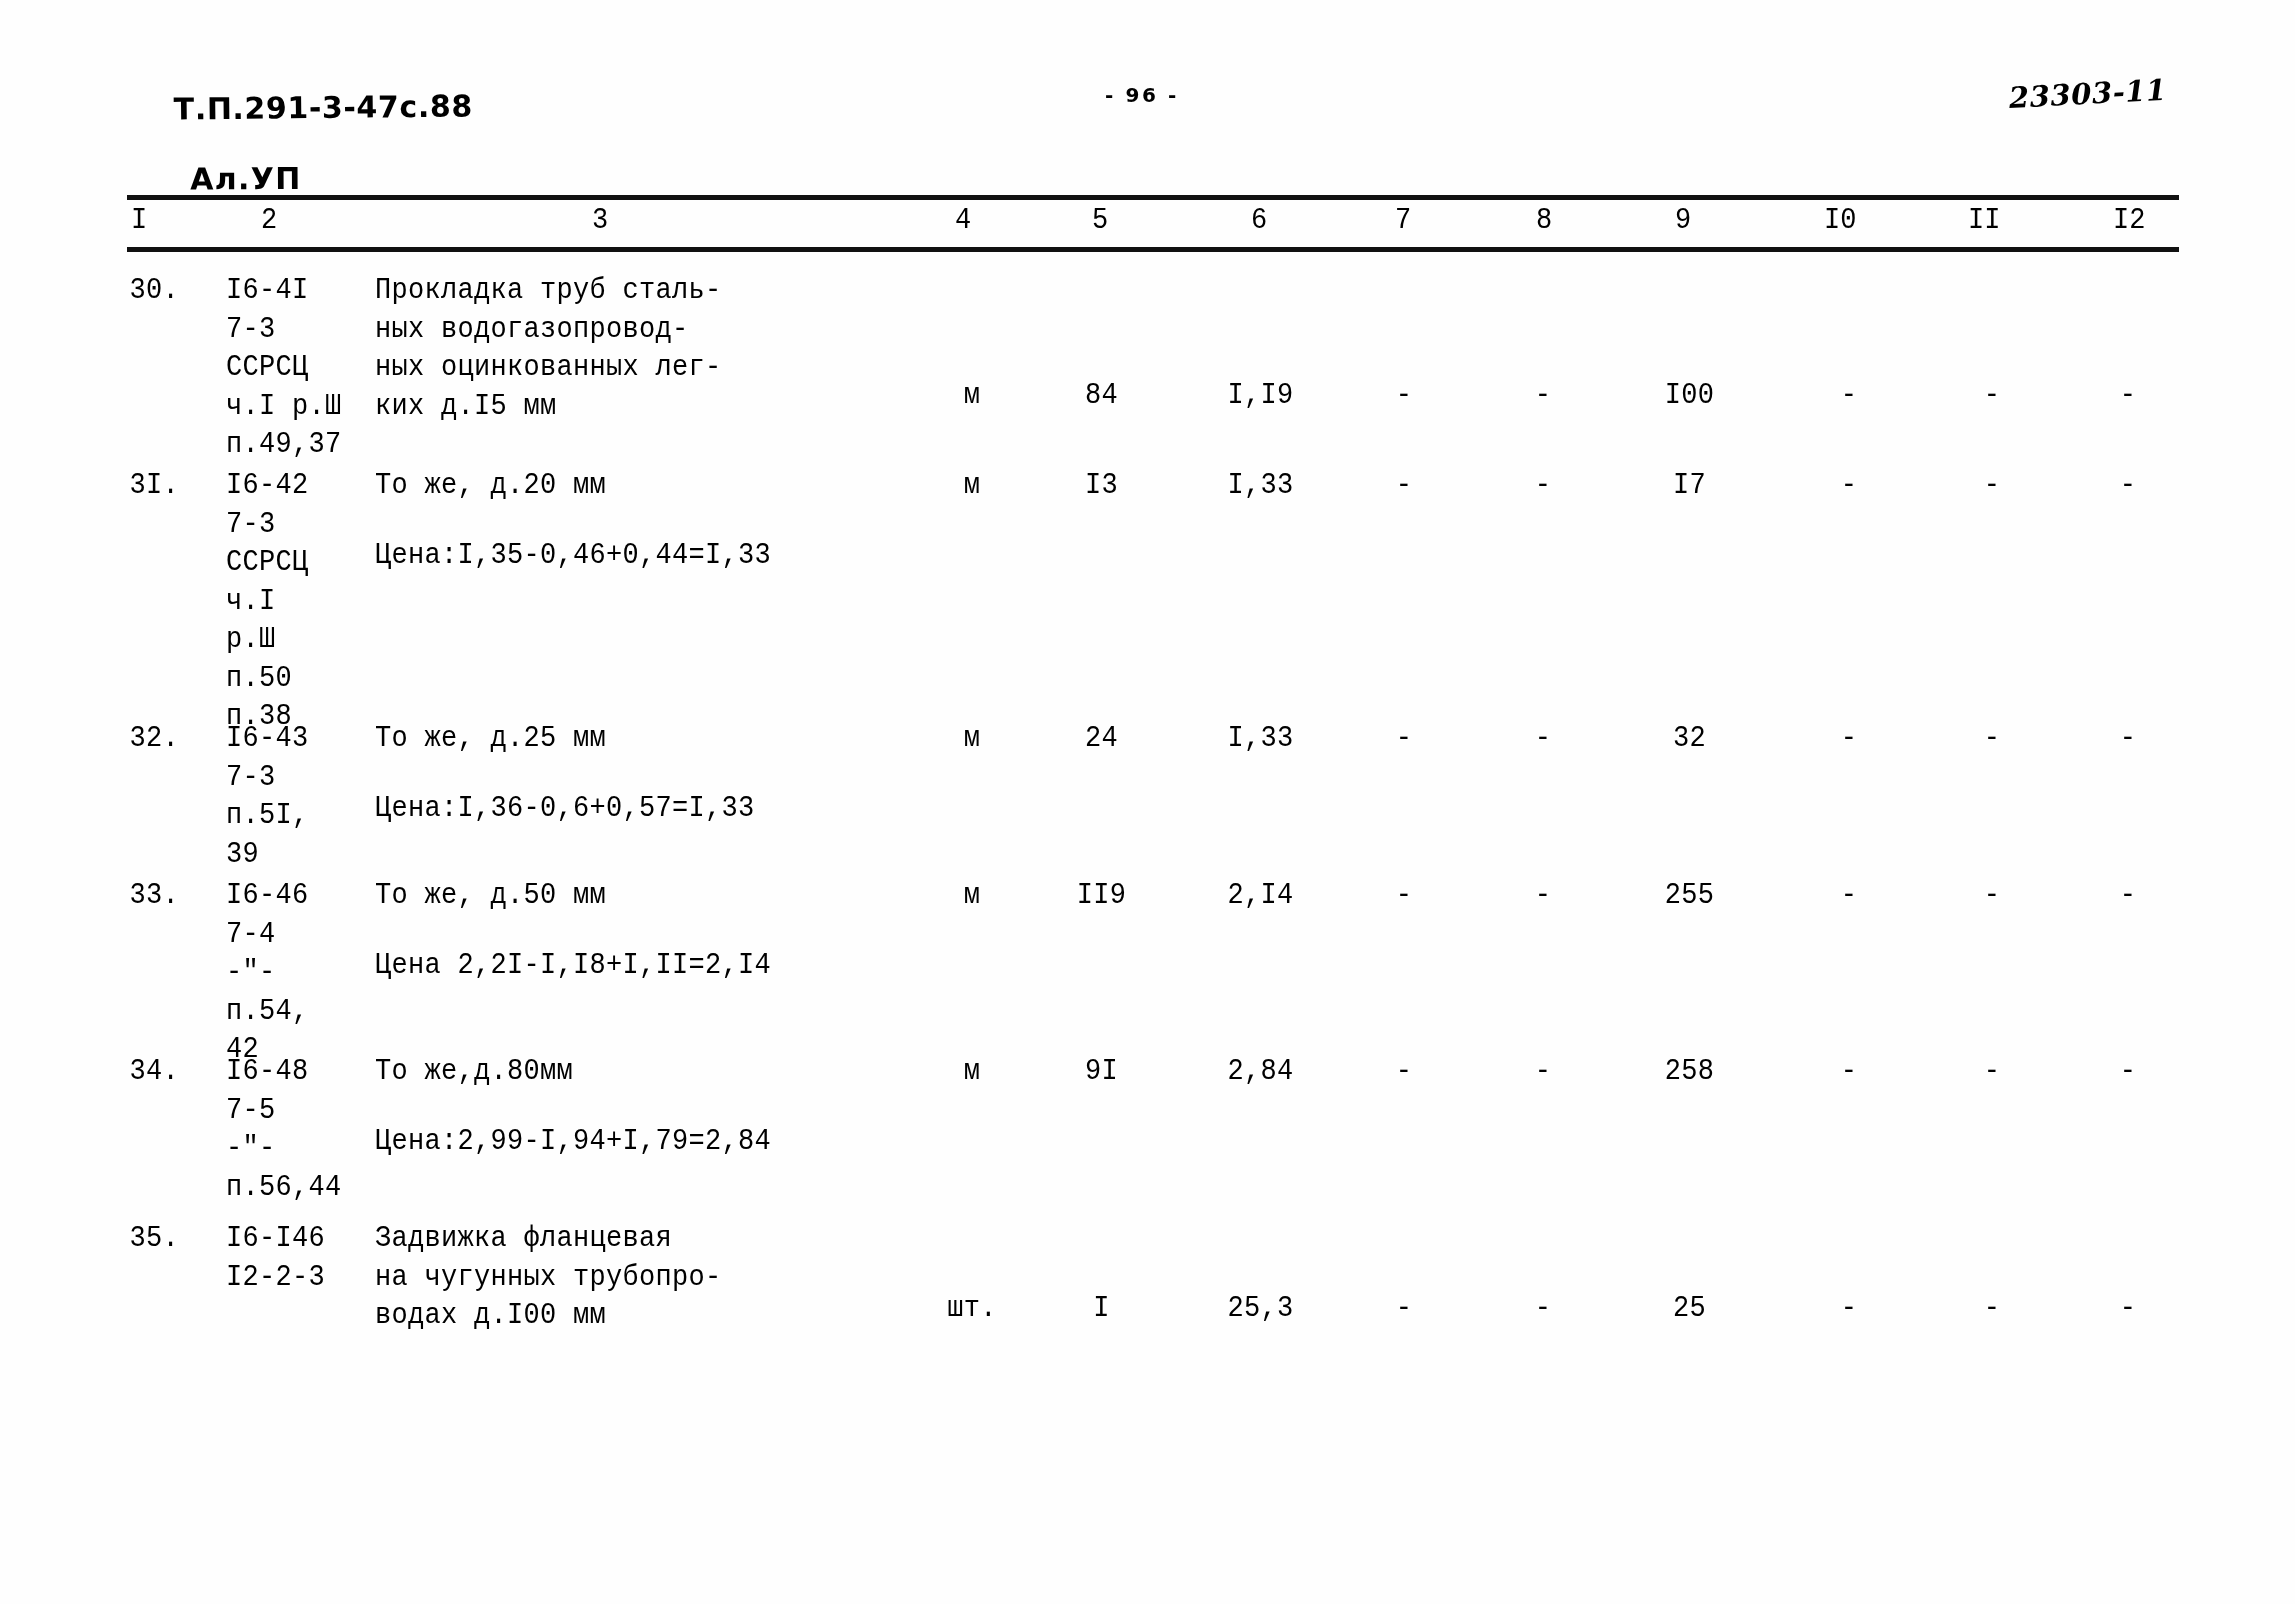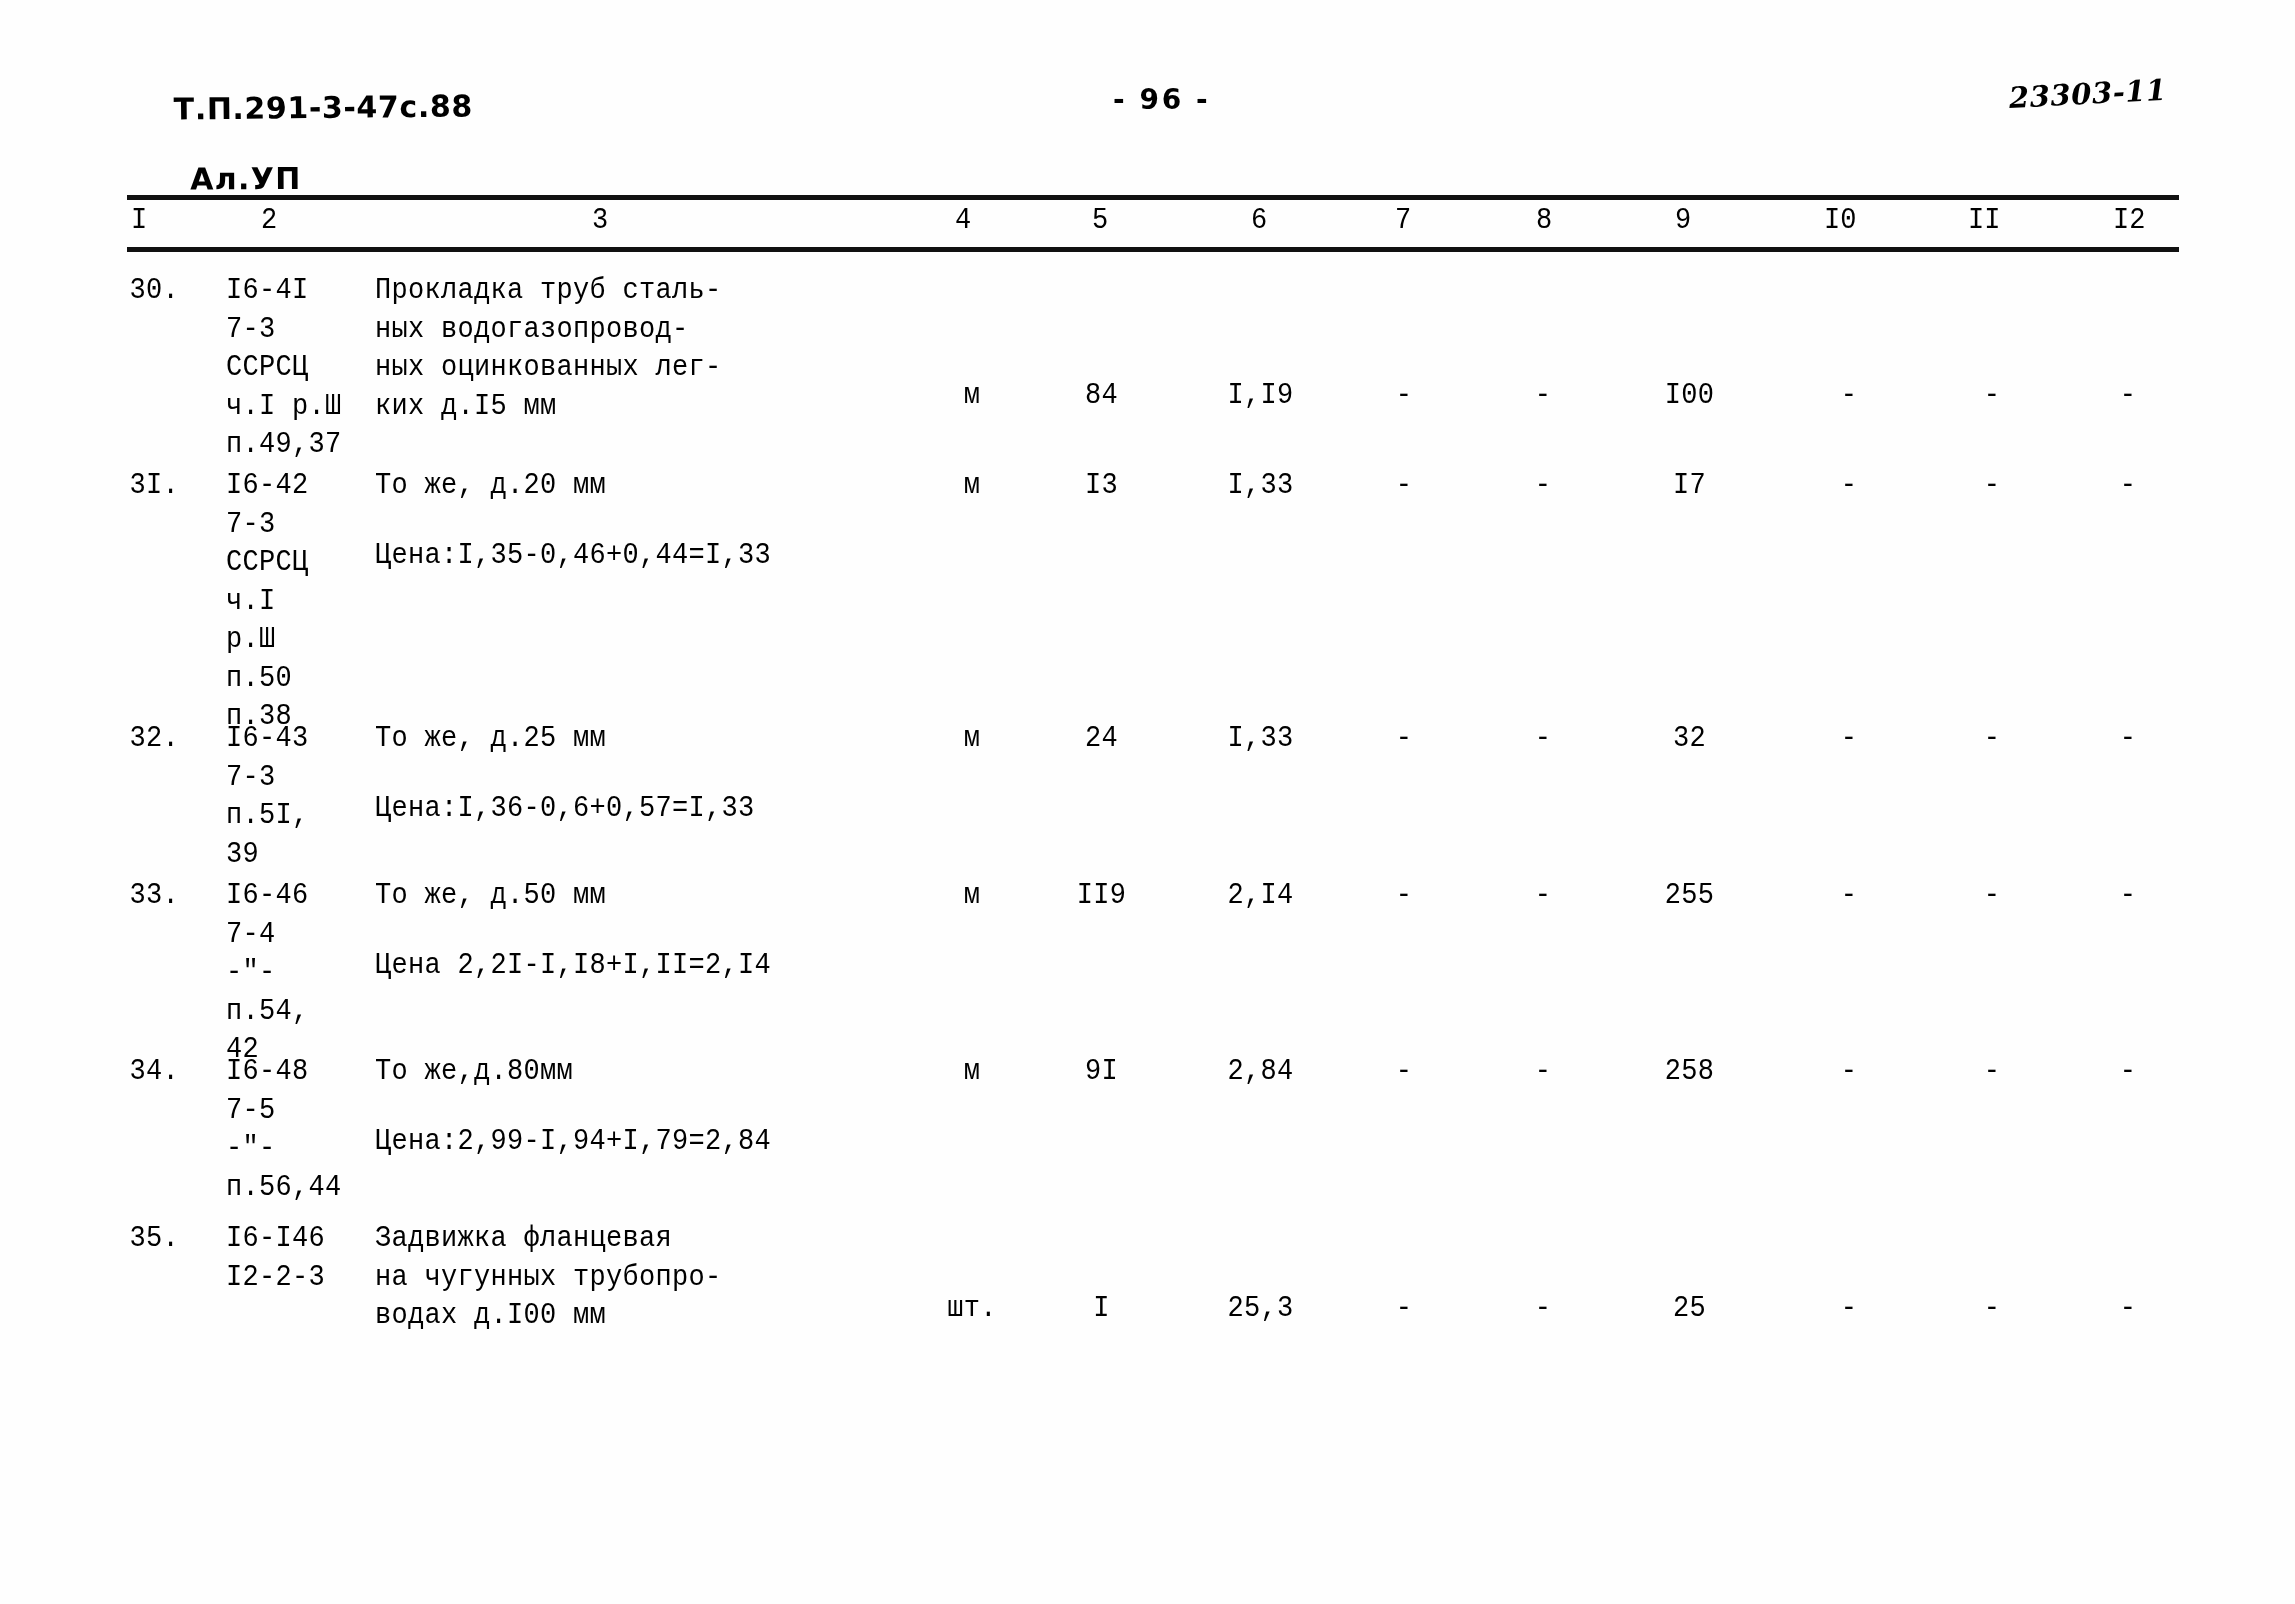--- a/index.html
+++ b/index.html
@@ -37,25 +37,24 @@
     display: block;
     margin-left: 60px;
     letter-spacing: 1.3px;
     transform: rotate(0.4deg);
   }
   .page-no {
     position: absolute;
     left: 1105px;
     top: 83px;
     font-family: "DejaVu Sans", sans-serif;
-    font-size: 28px;
+    font-size: 20px;
     font-weight: 700;
     letter-spacing: 2.6px;
     white-space: pre;
-    margin-left: 8px;
   }
   .hdr-right {
     position: absolute;
     left: 2008px;
     top: 81px;
     font-family: "DejaVu Serif", serif;
     font-size: 29px;
     font-weight: 700;
     font-style: italic;
     letter-spacing: 0.6px;

